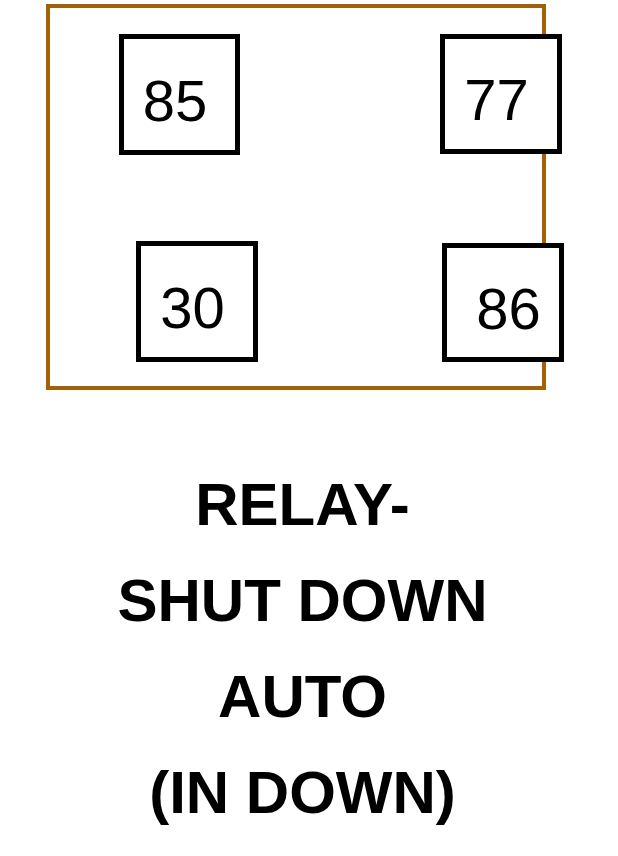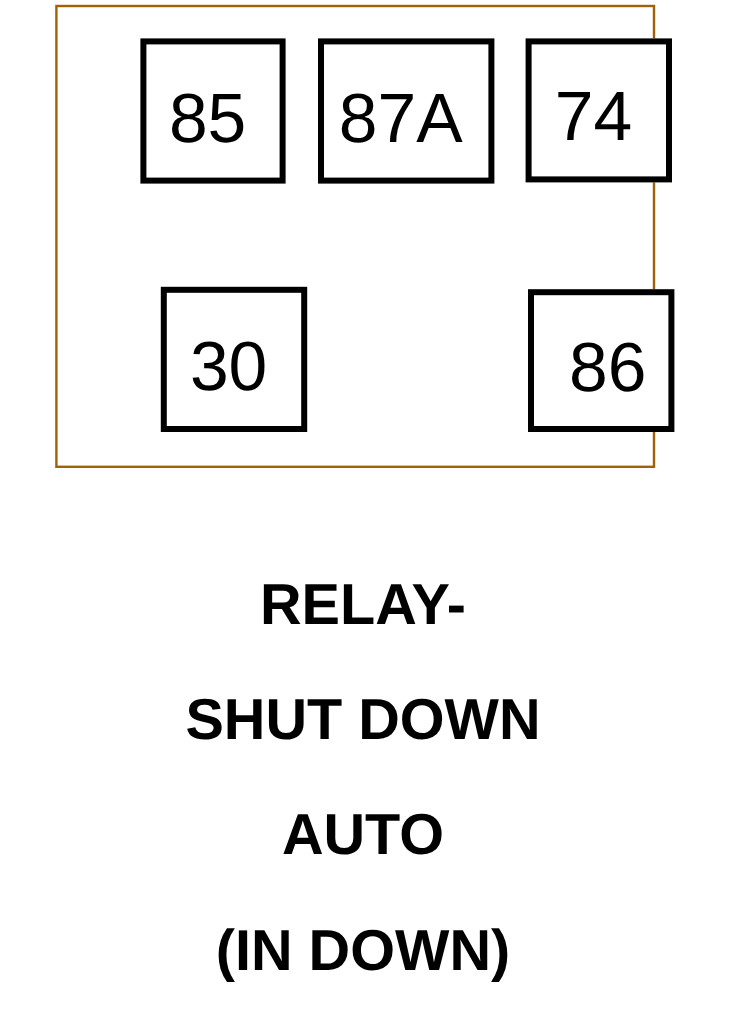--- a/index.html
+++ b/index.html
@@ -15,21 +15,21 @@
     font-family: "Liberation Sans", sans-serif;
     color: #000000;
     overflow: hidden;
   }
   .relay-body {
     position: absolute;
     left: 46px;
     top: 4px;
     width: 500px;
     height: 386px;
-    border: 2px solid #a16207;
+    border: 4px solid #a16207;
     box-sizing: border-box;
     background: #ffffff;
   }
   .terminal {
     position: absolute;
     box-sizing: border-box;
     border: 5px solid #000000;
     background: #ffffff;
     display: flex;
     align-items: center;
@@ -46,21 +46,21 @@
   .terminal-87  { left: 396px; top: 32px;  width: 122px; height: 120px; }
   .terminal-30  { left: 75px;  top: 239px; width: 122px; height: 121px; }
   .terminal-86  { left: 398px; top: 241px; width: 122px; height: 119px; padding-left: 20px; }
 
   .caption {
     position: absolute;
     left: 0;
     top: 457px;
     width: 605px;
     text-align: center;
-    font-size: 48px;
+    font-size: 60px;
     font-weight: 700;
     line-height: 96px;
     letter-spacing: 0px;
     color: #000000;
     white-space: nowrap;
   }
   .caption .caption-line {
     display: block;
   }
 </style>
@@ -68,26 +68,23 @@
 <body>
 
 <div id="stage">
 
   <div class="relay-body">
 
     <div class="terminal terminal-85" style="left:69px; top:26px;">
       <span>85</span>
     </div>
 
-    <div class="terminal terminal-87a" style="left:217px; top:26px;">
-      <span>87A</span>
-    </div>
 
     <div class="terminal terminal-87" style="left:390px; top:26px;">
-      <span>74</span>
+      <span>77</span>
     </div>
 
     <div class="terminal terminal-30" style="left:86px; top:233px;">
       <span>30</span>
     </div>
 
     <div class="terminal terminal-86" style="left:392px; top:235px;">
       <span>86</span>
     </div>
 

